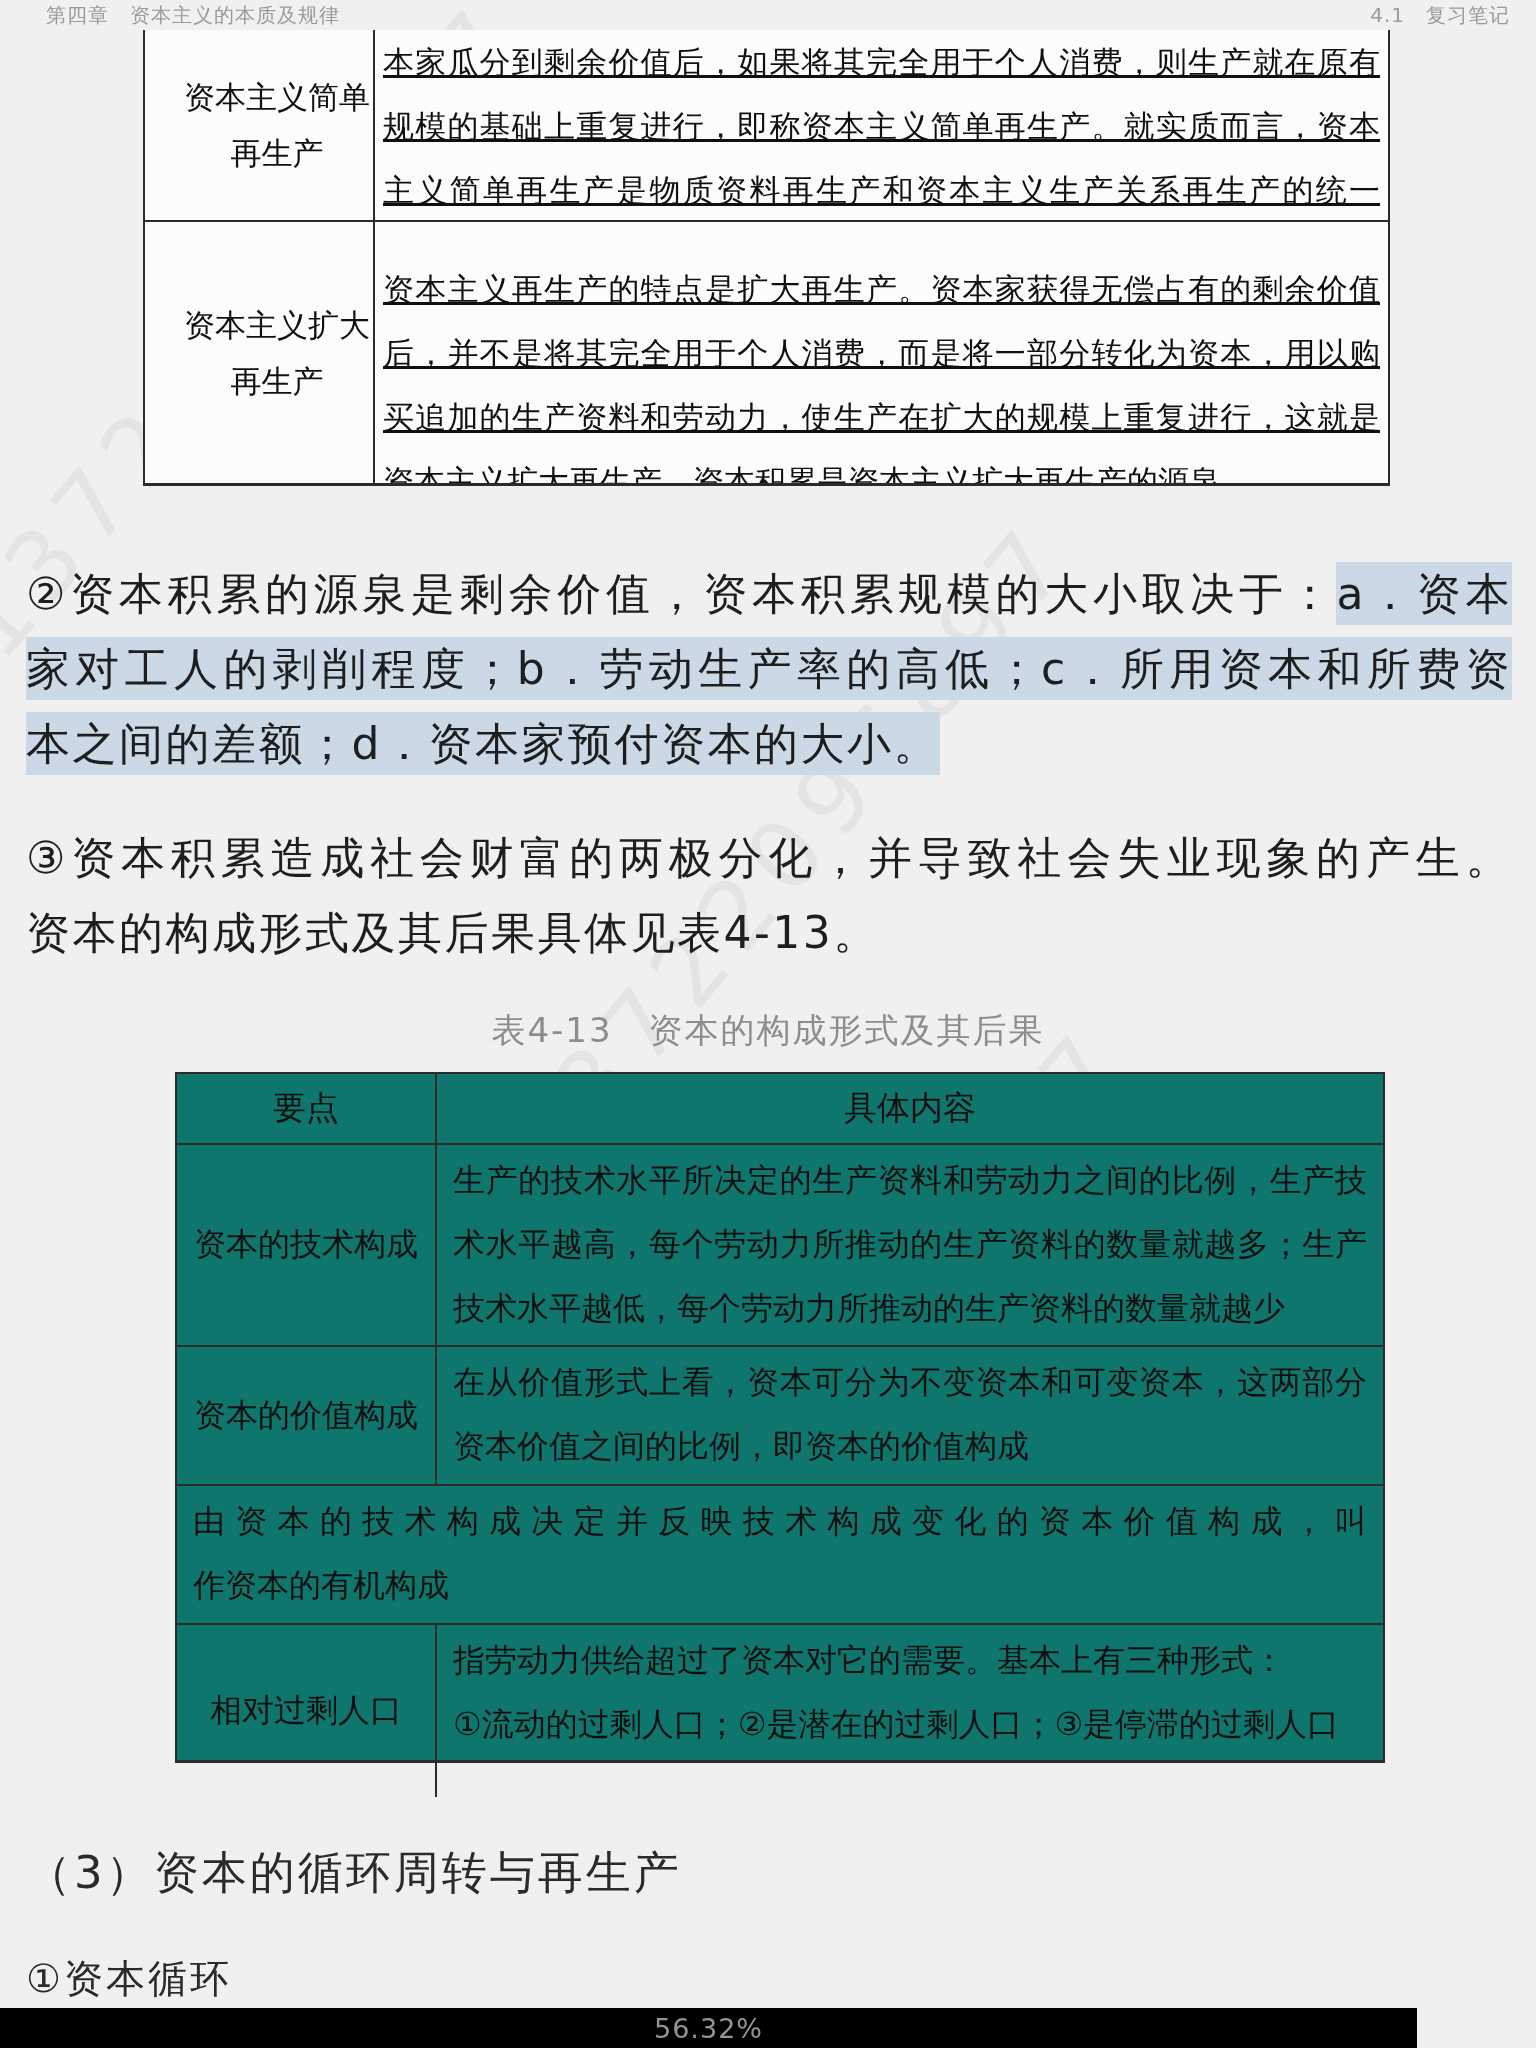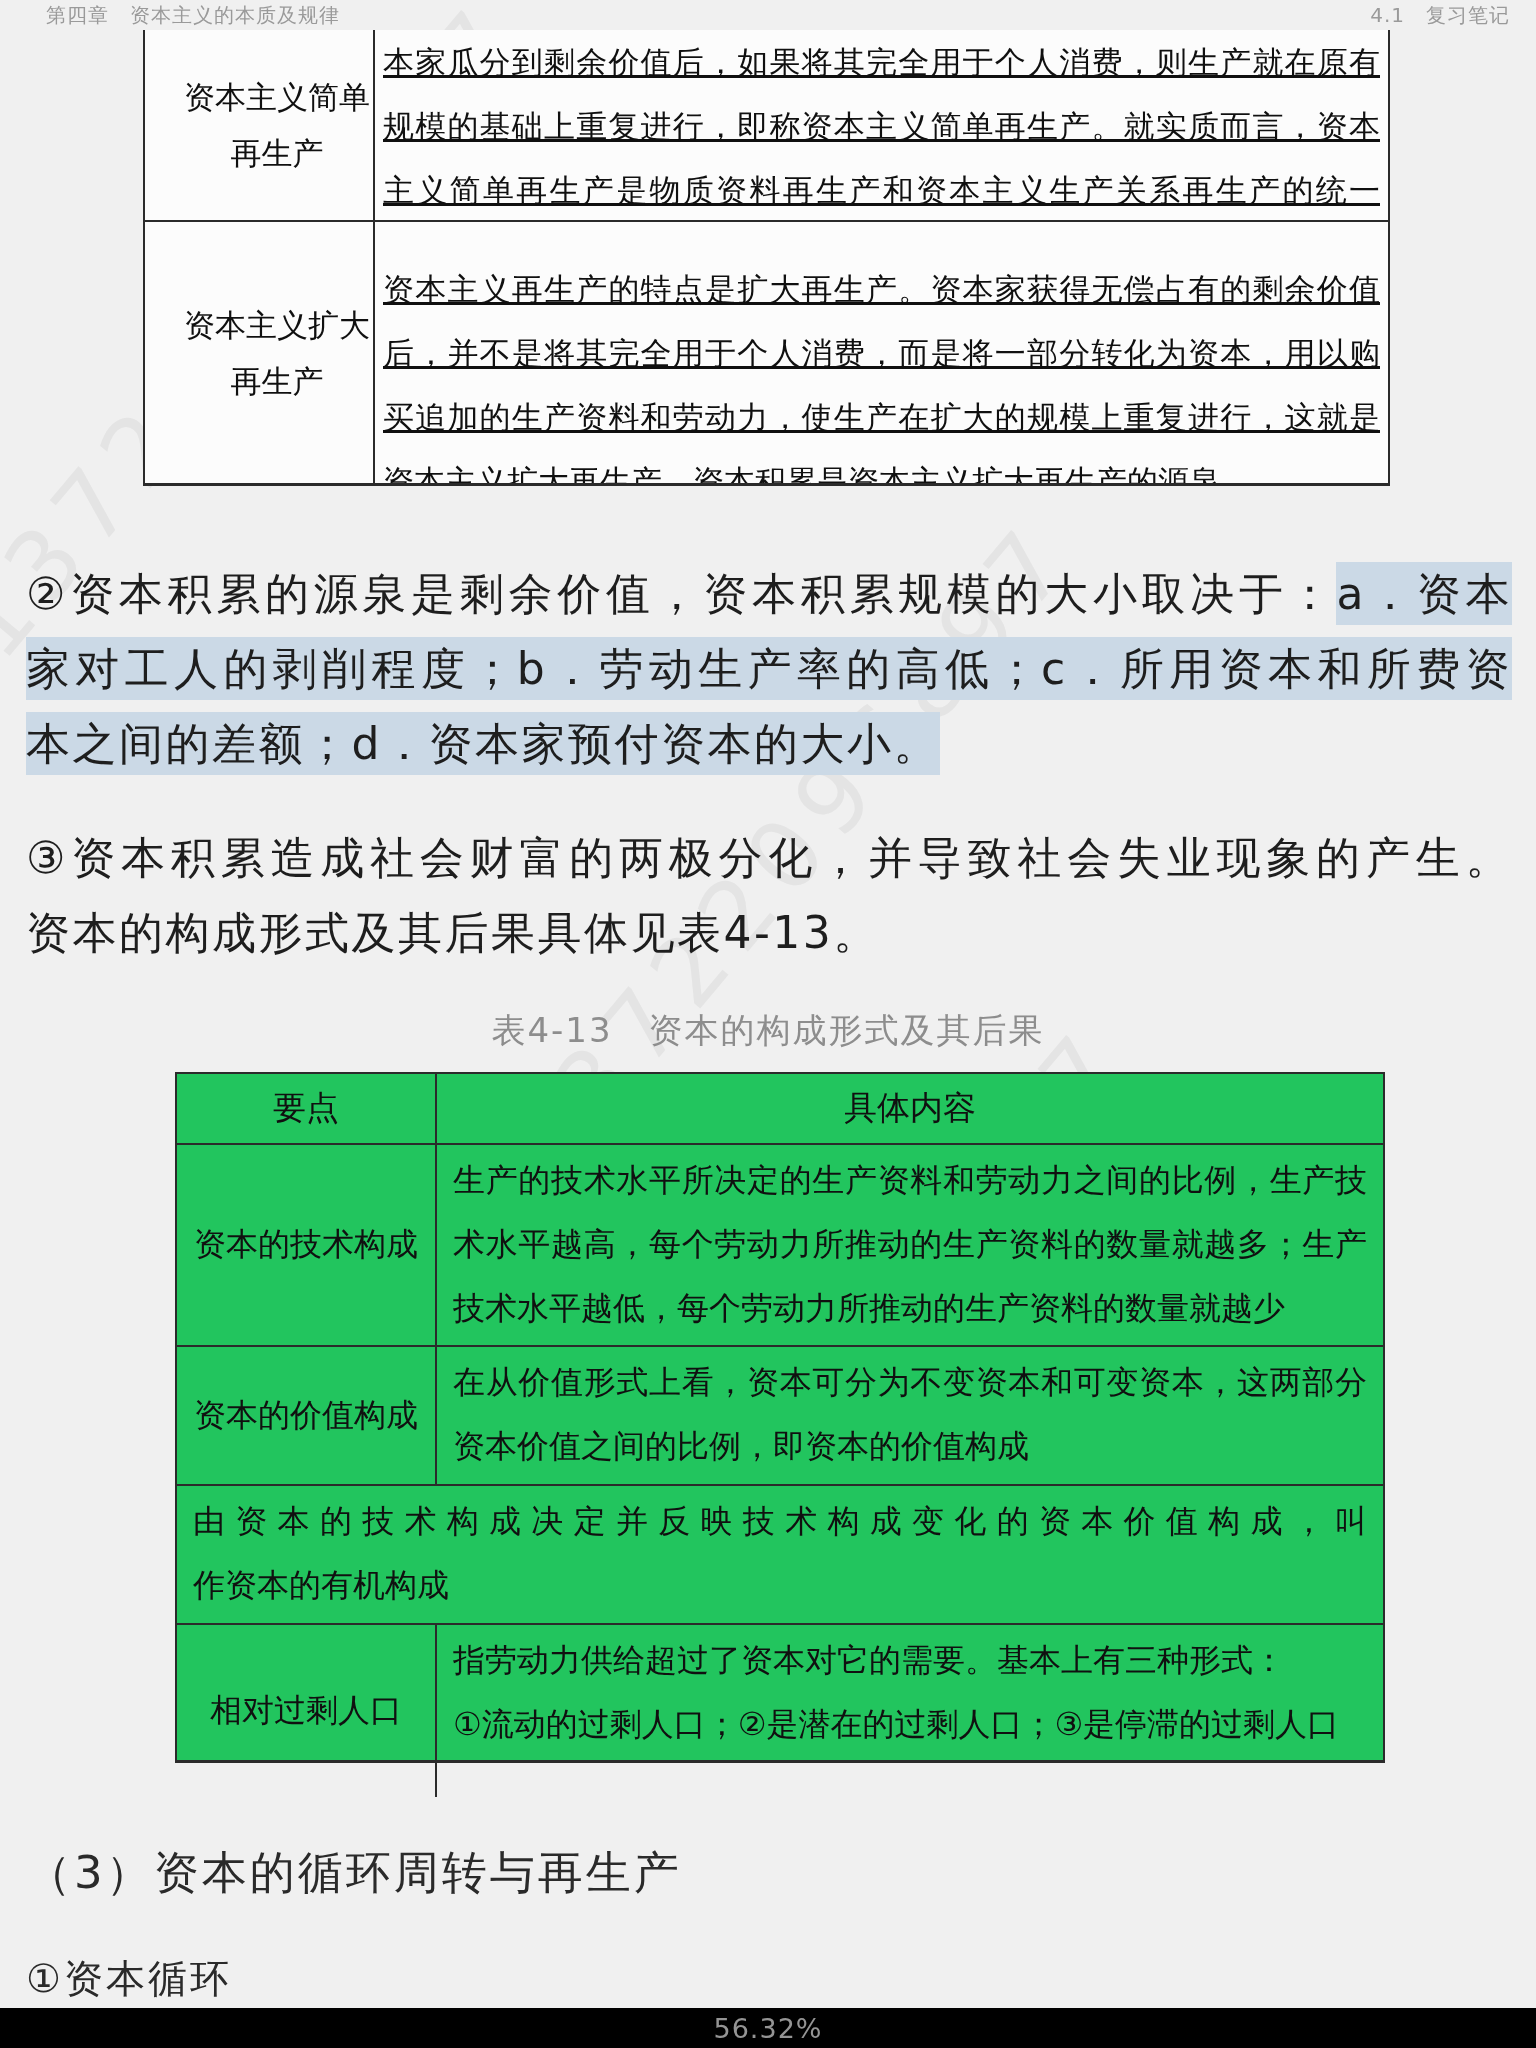--- a/index.html
+++ b/index.html
@@ -51,21 +51,21 @@
   .bl { line-height:75px; text-align:justify; overflow:hidden; }
   .hl { background:var(--hl,#cbd9e6); padding:6px 0; }
   
   .cap {
     position:absolute; top:1008px; left:0; width:1536px; text-align:center;
     font-size:34px; color:#8d8d8d; letter-spacing:2px;
   }
   
   .t2 {
     position:absolute; left:175px; top:1072px; width:1210px; height:691px;
-    box-sizing:border-box; background:#22c55e; color:#101010;
+    box-sizing:border-box; background:#0f766e; color:#101010;
     border:2px solid #2b2b2b; border-bottom-width:3px; font-size:32px;
   }
   .t2 .row { display:flex; box-sizing:border-box; border-bottom:2px solid #2b2b2b; }
   .t2 .row.last { border-bottom:none; }
   .t2 .hrow { height:71px; font-size:33px; }
   .t2 .ra { height:202px; }
   .t2 .rb { height:139px; }
   .t2 .rc2 { height:139px; }
   .t2 .rd { height:172px; }
   .t2 .lc {
@@ -74,21 +74,21 @@
   }
   .t2 .rcol { flex:1; box-sizing:border-box; padding:3px 16px 0; overflow:hidden; }
   .t2 .rcol .ln { line-height:64px; text-align:justify; }
   .t2 .hc { display:flex; align-items:center; justify-content:center; }
   .t2 .hc.rcolh { flex:1; }
   
   .h3 { position:absolute; left:26px; top:1843px; font-size:45px; color:#2a2a2a; letter-spacing:3px; }
   .h4 { position:absolute; left:26px; top:1952px; font-size:39px; color:#2a2a2a; letter-spacing:3px; }
   
   .bar {
-    position:absolute; left:0; bottom:0; width:1536px; height:40px; background:#000;
+    position:absolute; left:0; bottom:0; width:1417px; height:40px; background:#000;
     display:flex; align-items:center; justify-content:center;
     color:#949494; font-size:27px; letter-spacing:1px;
   }
 </style>
 </head>
 <body>
 
 <div class="page">
 
   <div class="hdr">

